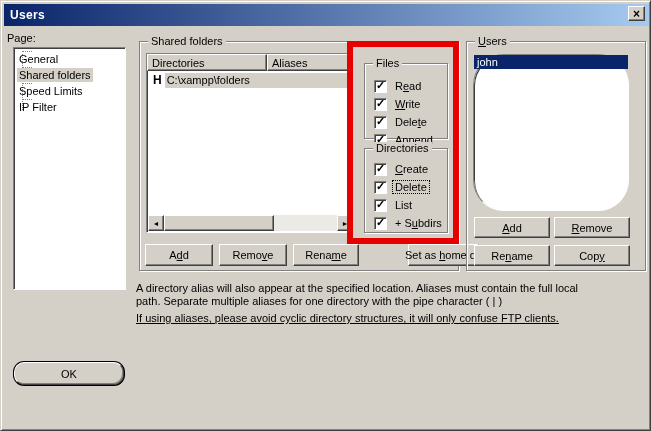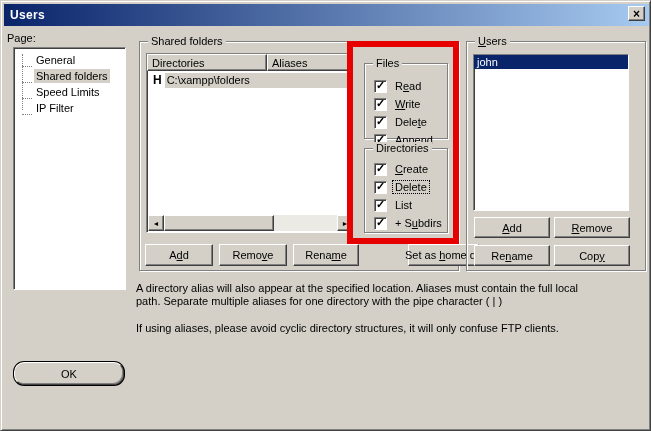--- a/index.html
+++ b/index.html
@@ -47,21 +47,21 @@
   }
   .group-label {
     position: absolute; top: -7px; left: 8px; background: #D4D0C8;
     padding: 0 3px; line-height: 13px; white-space: nowrap;
   }
 
   
   .page-label { position: absolute; left: 6px; top: 31px; }
   .page-list { position: absolute; left: 12px; top: 46px; width: 113px; height: 243px; }
   .tree-vline { position: absolute; left: 8px; top: 6px; height: 56px; border-left: 1px dotted #808080; }
-  .tree-item { position: absolute; left: 3px; height: 16px; display: flex; align-items: flex-end; white-space: nowrap; }
+  .tree-item { position: absolute; left: 3px; height: 16px; display: flex; align-items: flex-start; white-space: nowrap; flex-direction: column; }
   .tree-stub { display: inline-block; width: 10px; border-top: 1px dotted #808080; margin-right: 2px; margin-left: 5px; }
   .tree-text { padding: 1px 2px; }
   .tree-item.selected .tree-text { background: #D4D0C8; }
 
   
   .dir-list { position: absolute; left: 145px; top: 52px; width: 207px; height: 180px; }
   .hdr-cell {
     position: absolute; top: 0; height: 17px; background: #D4D0C8;
     border: 1px solid; border-color: #FFF #404040 #404040 #FFF;
     box-shadow: inset -1px -1px 0 #808080;
@@ -93,25 +93,25 @@
     box-shadow: inset 1px 1px 0 #404040;
     display: flex; align-items: center; justify-content: center; margin-right: 6px;
   }
   .checkmark { font-size: 11px; font-weight: bold; line-height: 1; margin-top: -1px; }
   .cb-label { padding: 0 2px; white-space: nowrap; }
   .cb-label.focused { outline: 1px dotted #000; }
 
   .red-box { position: absolute; left: 346px; top: 40px; width: 112px; height: 203px; border: 6px solid #E60000; pointer-events: none; }
 
   
-  .users-list { position: absolute; left: 472px; top: 53px; width: 156px; height: 157px; }
+  .users-list { position: absolute; left: 472px; top: 53px; width: 156px; height: 157px; border-radius: 31px; }
   .user-row { height: 14px; color: #FFF; background: #0A246A; display: flex; align-items: center; padding-left: 3px; }
 
   .notes { position: absolute; left: 135px; top: 281px; width: 470px; line-height: 13px; }
-  .notes .para2 { margin-top: 14px; }
+  .notes .para2 { margin-top: 4px; text-decoration: underline; }
 
   u { text-decoration: underline; }
 </style>
 </head>
 <body>
 
 <div class="dialog">
 
   <div class="titlebar">
     <span class="title">Users</span>

